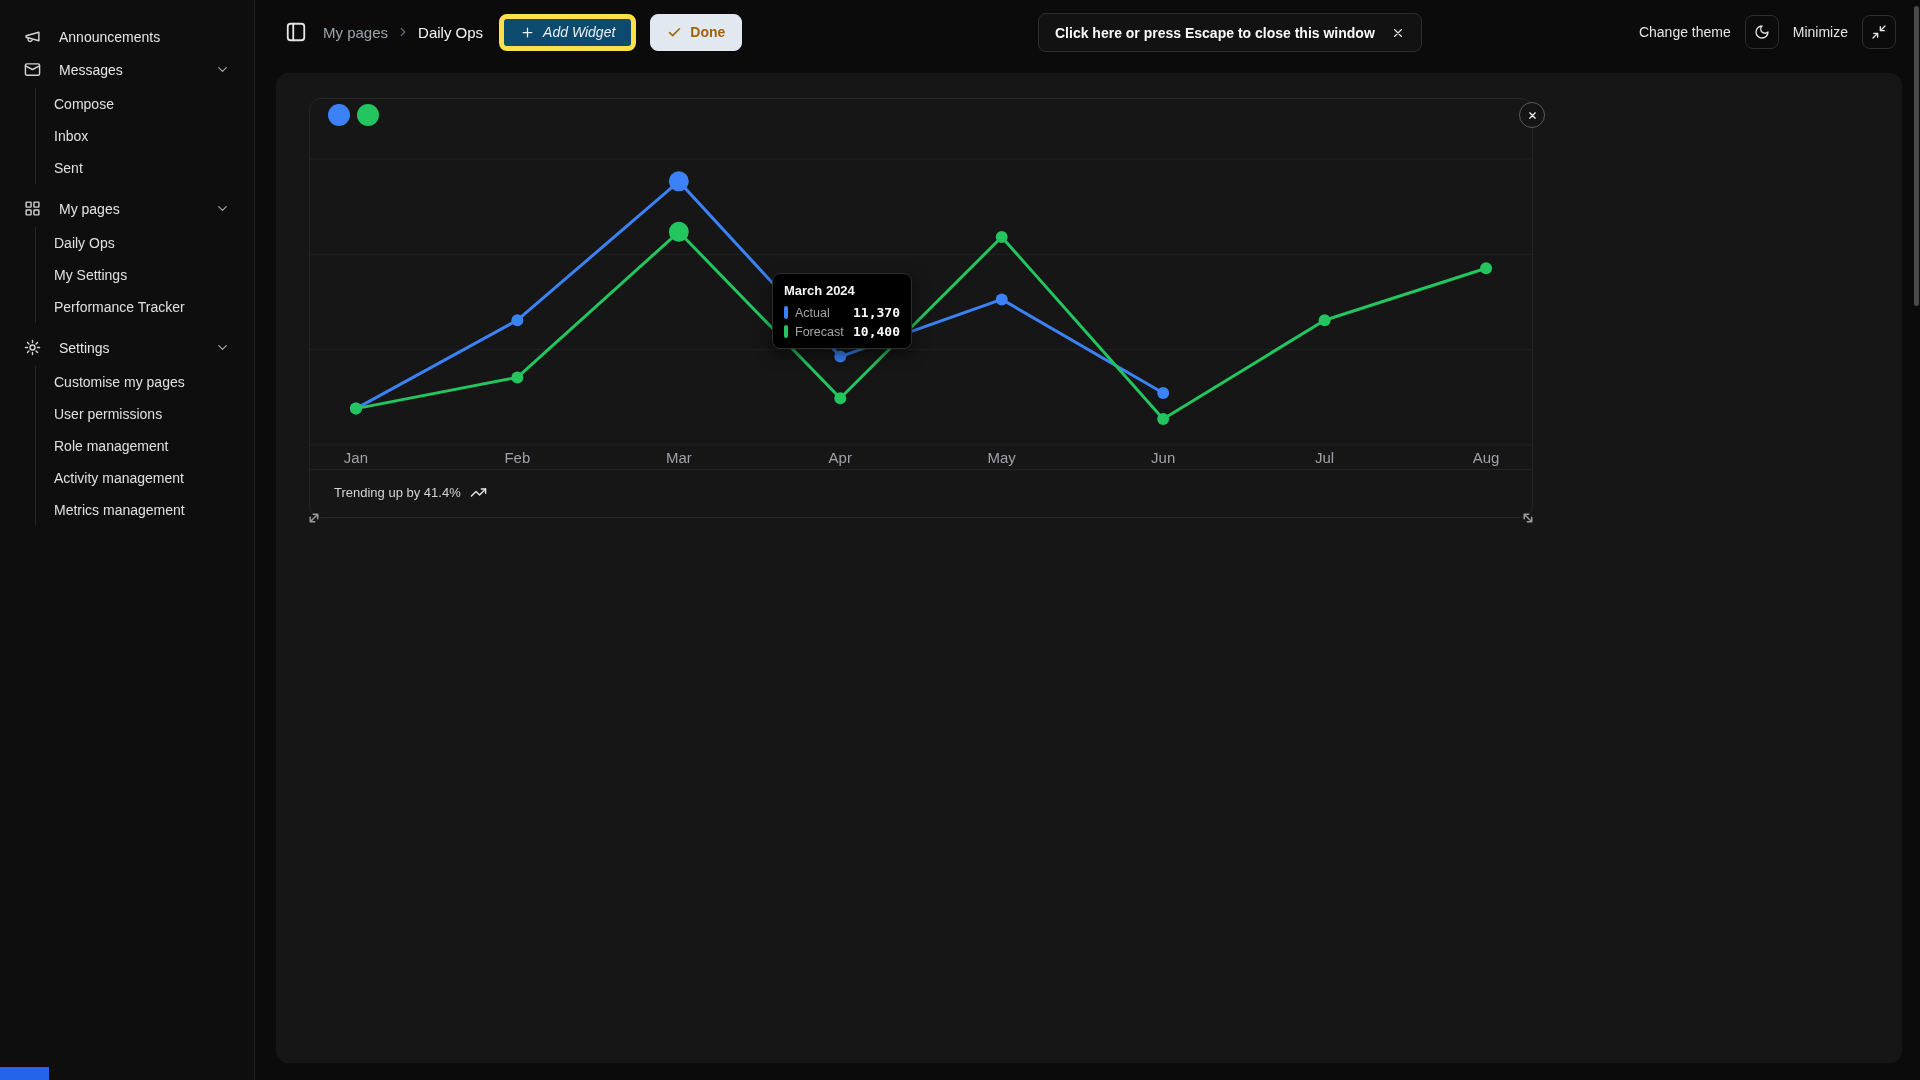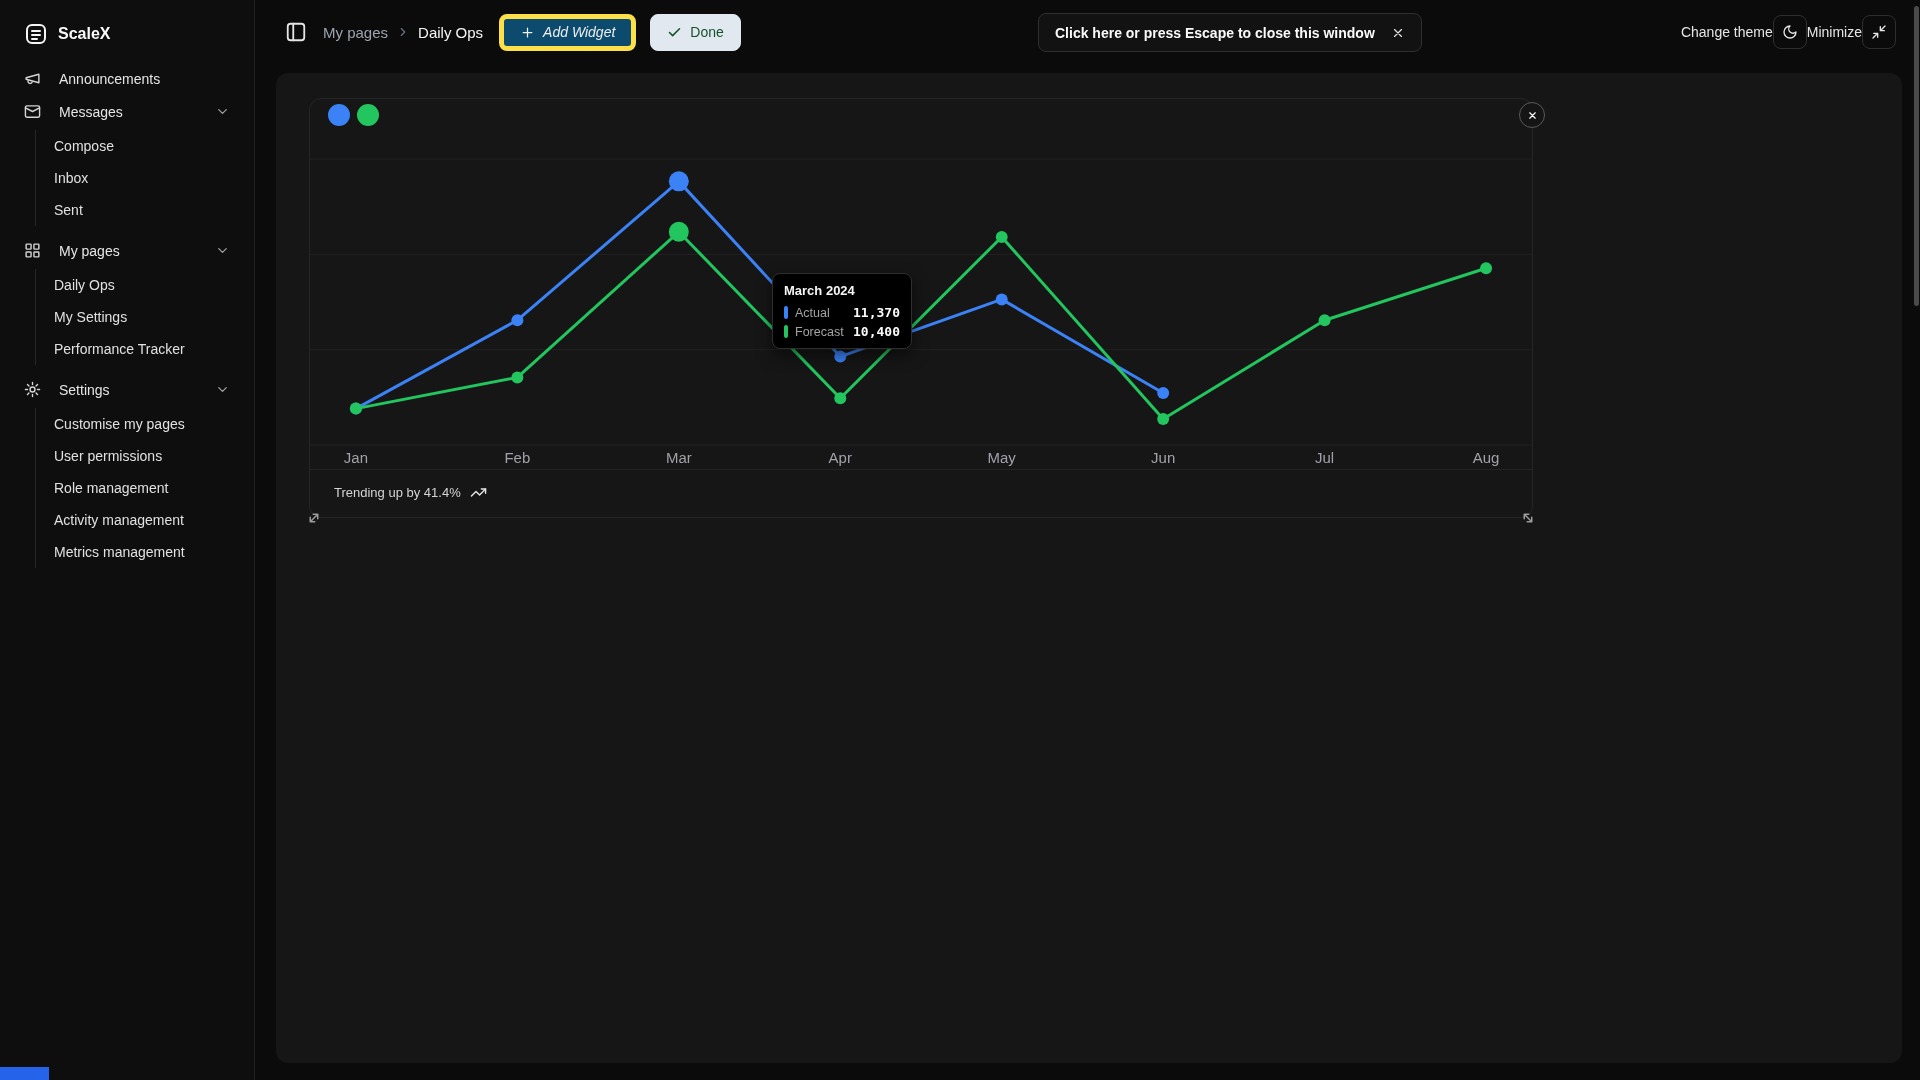--- a/index.html
+++ b/index.html
@@ -49,32 +49,32 @@
   .crumb-sep { width:14px; height:14px; color:#6b7280; display:flex; }
   .crumb-current { color:#f5f5f5; cursor:pointer; }
 
   .btn {
     display:inline-flex; align-items:center; gap:8px;
     height:37px; padding:0 16px; border-radius:8px;
     font-size:14px; cursor:pointer;
     font-family:"Liberation Sans", sans-serif;
   }
   .btn-outline { background:#0c4a6e; border:5px solid #fde047; color:#f0f0f0;font-style:italic; }
-  .btn-light { background:#e2e8f0; border:1px solid #e2e8f0; color:#14532d; margin-left:-2px; }
+  .btn-light { background:#e2e8f0; border:1px solid #e2e8f0; color:#a16207; margin-left:-2px;font-weight:bold; }
   .btn .bicon { width:15px; height:15px; display:flex; }
 
   .escape-banner {
     position:absolute; left:783px; top:13px; height:39px;
     display:flex; align-items:center; gap:16px; padding:0 16px;
     background:#121212; border:1px solid #2f2f2f; border-radius:8px;
     font-size:14px; font-weight:bold; color:#fafafa; cursor:pointer;
   }
   .escape-banner .bicon { width:14px; height:14px; display:flex; color:#e5e5e5; }
 
-  .topbar-right { margin-left:auto; display:flex; align-items:center; }
+  .topbar-right { margin-left:auto; display:flex; align-items:center; gap:14px; }
   .topbar-label { font-size:14px; color:#e5e5e5; }
   .icon-btn {
     width:34px; height:34px; border-radius:8px;
     background:transparent; border:1px solid #2e2e2e;
     display:flex; align-items:center; justify-content:center;
     color:#e5e5e5; cursor:pointer;
   }
   .icon-btn svg { width:16px; height:16px; }
 
   
@@ -155,29 +155,20 @@
     position:absolute; left:0; bottom:0; width:49px; height:13px;
     background:#2563eb;
   }
 </style>
 </head>
 <body>
 
 <div class="app">
 
   <aside class="sidebar">
-    <div class="logo-row">
-      <span class="logo-icon">
-        <svg viewBox="0 0 24 24" fill="none" stroke="currentColor" stroke-width="2" stroke-linecap="round" stroke-linejoin="round">
-            <rect x="3" y="3" width="18" height="18" rx="5"></rect>
-            <path d="M8 9h8M8 13h8M8 17h5"></path>
-          </svg>
-      </span>
-      <span class="logo-text">ScaleX</span>
-    </div>
 
     <nav>
       <div class="nav-item">
         <span class="nav-icon">
           <svg viewBox="0 0 24 24" fill="none" stroke="currentColor" stroke-width="2" stroke-linecap="round" stroke-linejoin="round">
               <path d="m3 11 18-5v12L3 13v-2z"></path>
               <path d="M11.6 16.8a3 3 0 1 1-5.8-1.6"></path>
             </svg>
         </span>
         <span>Announcements</span>

